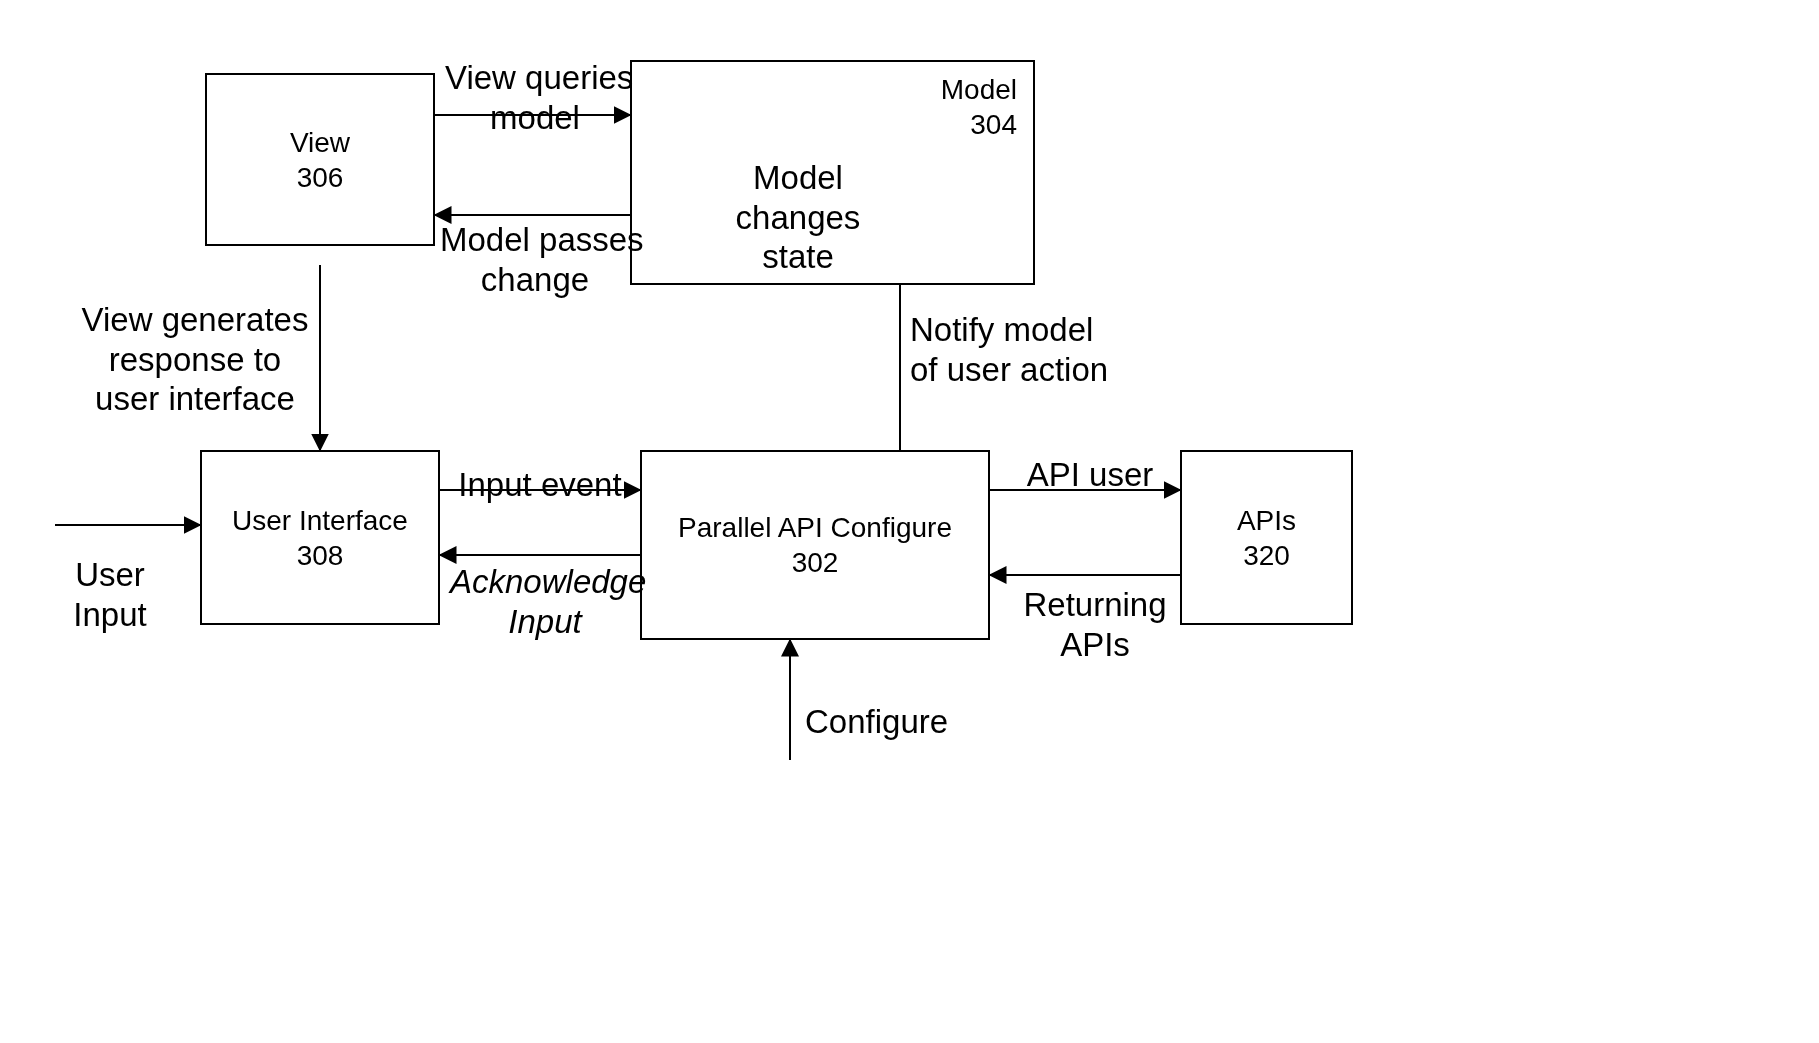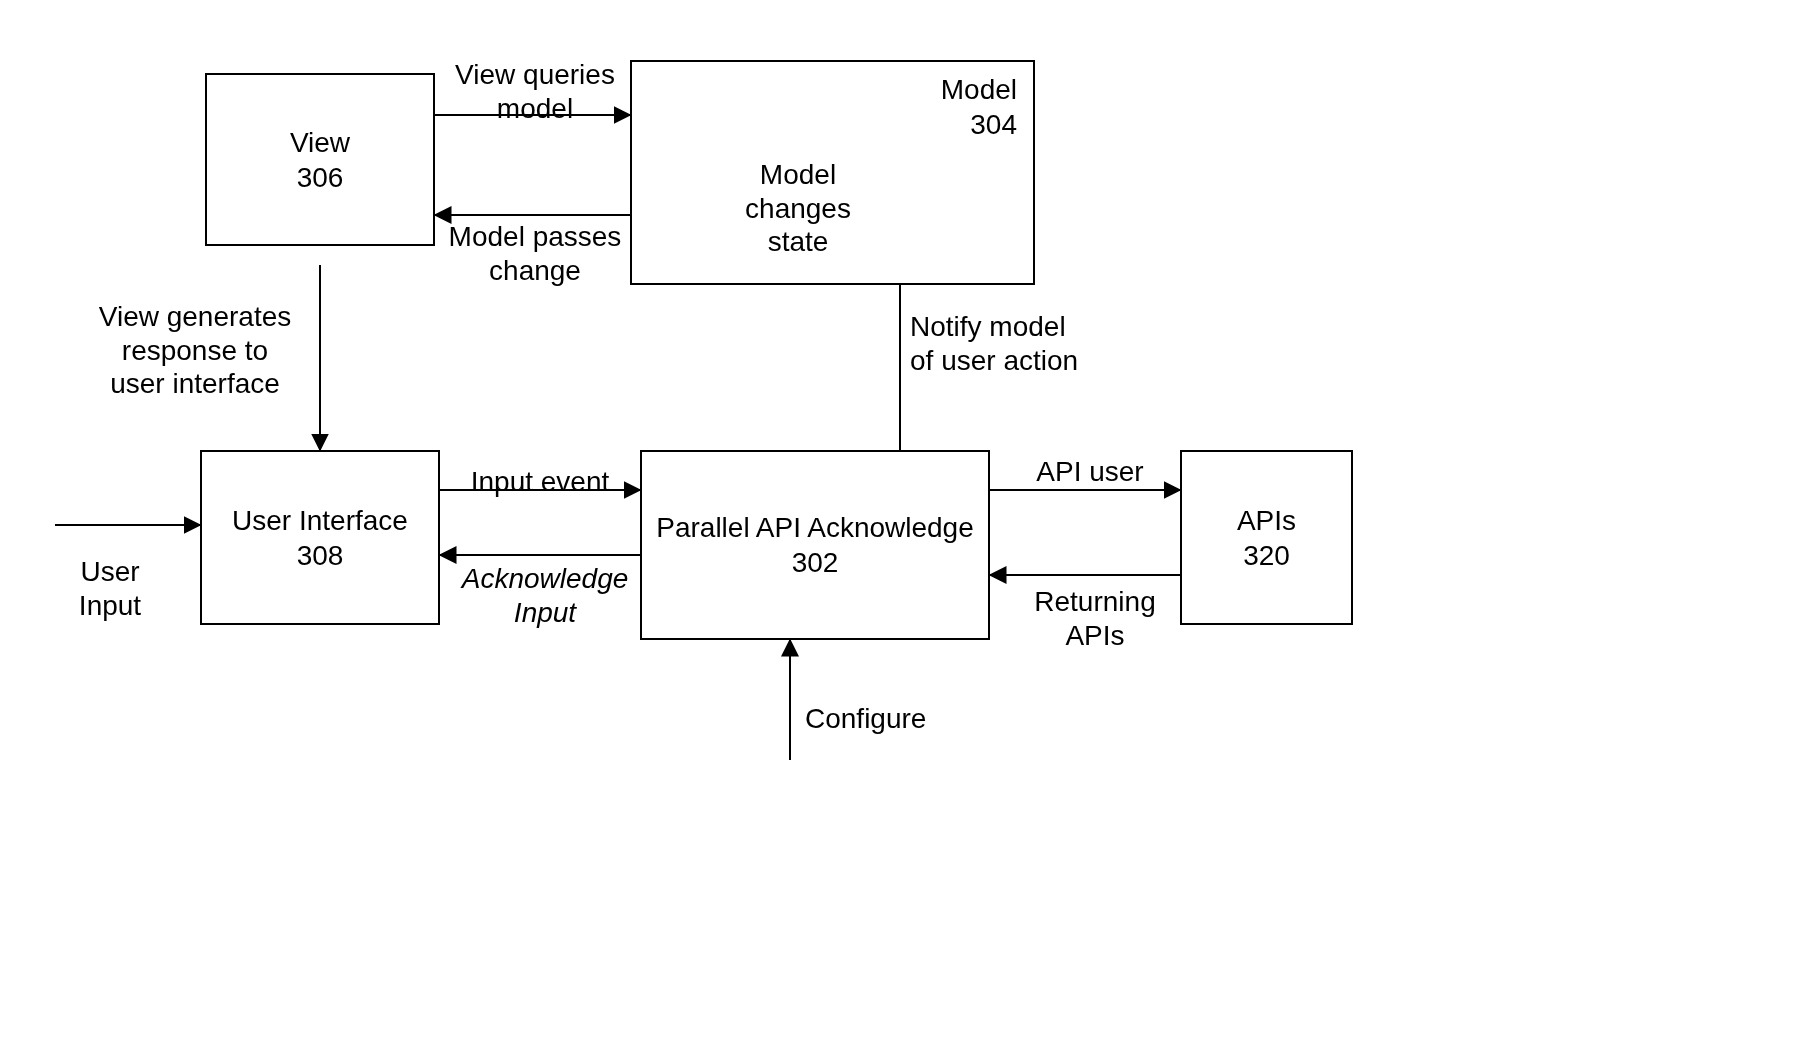--- a/index.html
+++ b/index.html
@@ -27,21 +27,21 @@
     align-items: center;
   }
   .box.right-top {
     align-items: flex-end;
     justify-content: flex-start;
     padding: 10px 16px;
     text-align: right;
   }
   .label {
     position: absolute;
-    font-size: 28px;
+    font-size: 33px;
     line-height: 1.2;
     text-align: center;
     white-space: pre;
   }
   svg {
     position: absolute;
     left: 0;
     top: 0;
     width: 1819px;
     height: 1043px;
@@ -95,21 +95,21 @@
     <span>Model</span>
     <span>304</span>
   </div>
 
   <div class="box" style="left:200px; top:450px; width:240px; height:175px;">
     <span>User Interface</span>
     <span>308</span>
   </div>
 
   <div class="box" style="left:640px; top:450px; width:350px; height:190px;">
-    <span>Parallel API Acknowledge</span>
+    <span>Parallel API Configure</span>
     <span>302</span>
   </div>
 
   <div class="box" style="left:1180px; top:450px; width:173px; height:175px;">
     <span>APIs</span>
     <span>320</span>
   </div>
 
   <div class="label" style="left:445px; top:58px; width:180px;">View queries
 model</div>

